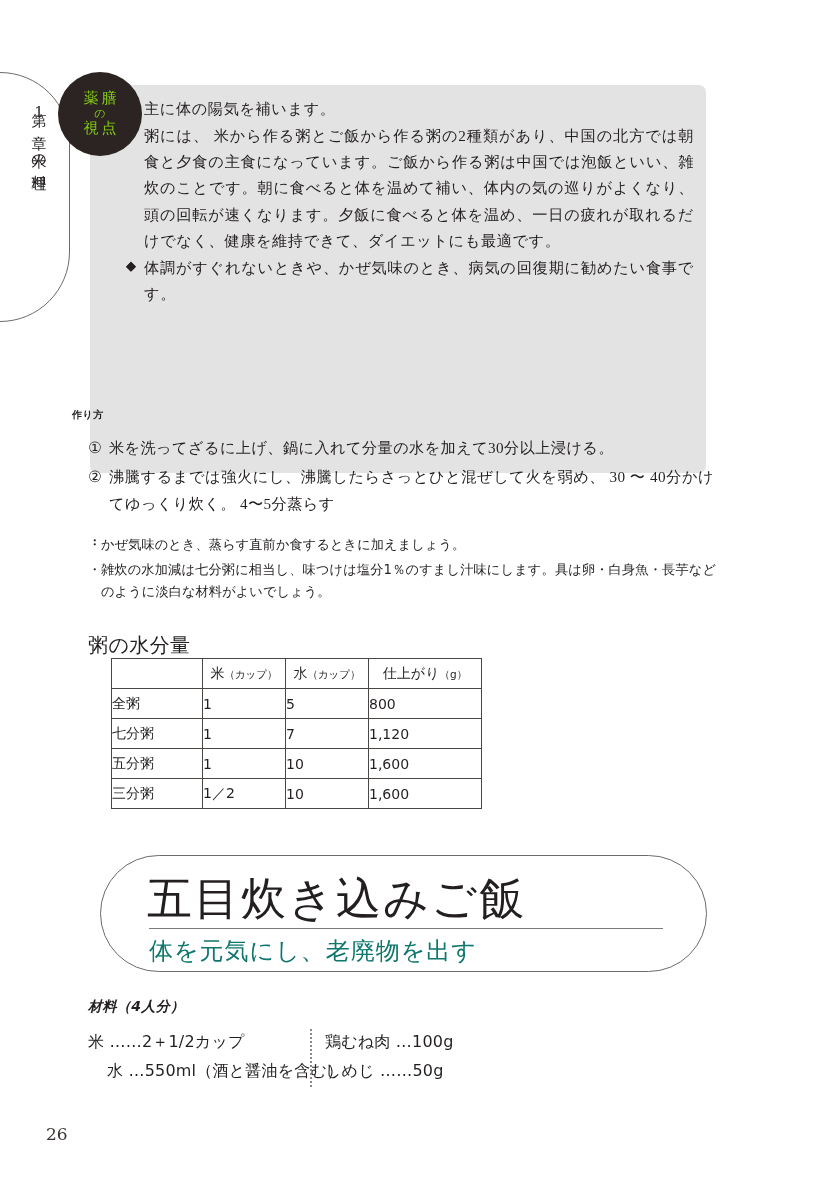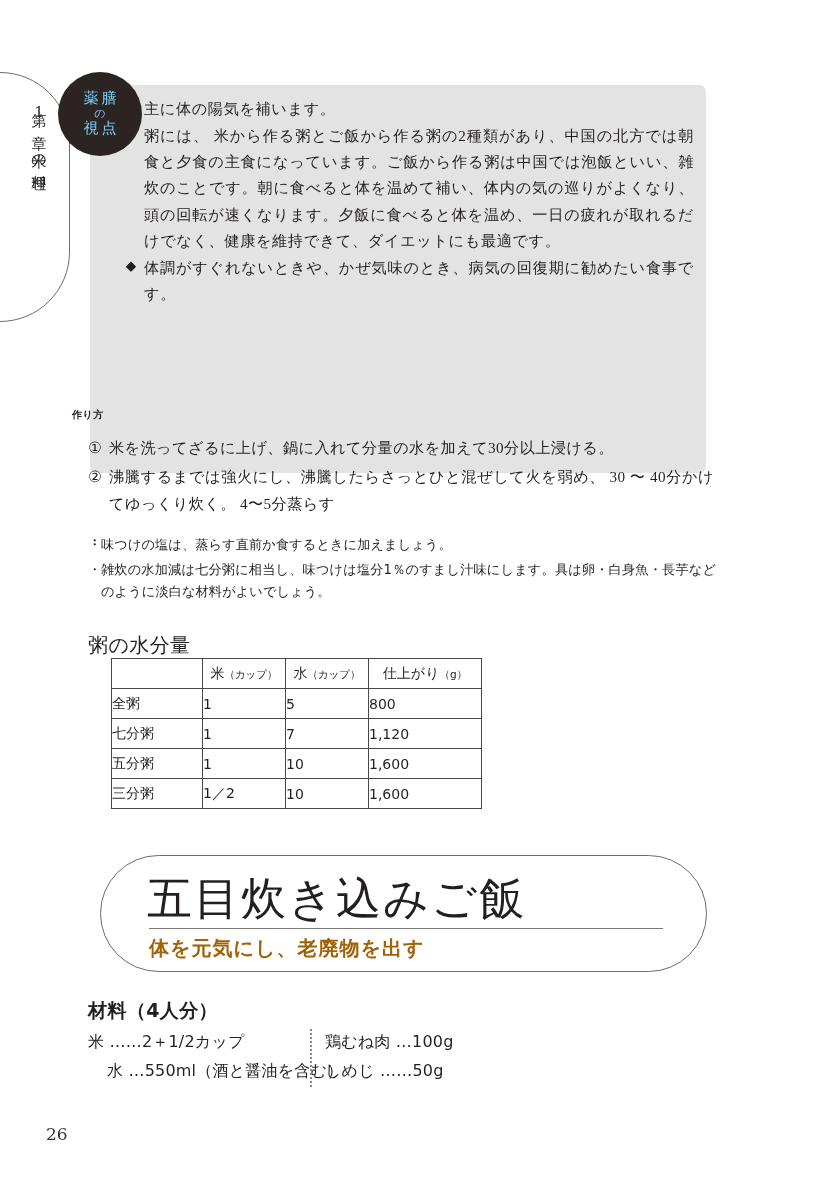--- a/index.html
+++ b/index.html
@@ -48,21 +48,21 @@
 
   
   .badge {
     position: absolute;
     left: 58px;
     top: 72px;
     width: 84px;
     height: 84px;
     border-radius: 50%;
     background: #2b2422;
-    color: #7dd3fc;
+    color: #84cc16;
     z-index: 5;
     display: flex;
     flex-direction: column;
     align-items: center;
     justify-content: center;
     font-family: "DejaVu Serif", "Liberation Serif", serif;
   }
   .badge-l1 { font-size: 15px; letter-spacing: 3px; line-height: 1.15; margin-left: 3px;}
   .badge-l2 { font-size: 11px; line-height: 1.15; }
   .badge-l3 { font-size: 15px; letter-spacing: 3px; line-height: 1.15; margin-left: 3px;}
@@ -216,36 +216,37 @@
     top: 72px;
     width: 514px;
     height: 1px;
     background: #7d7a78;
   }
   .recipe-sub {
     position: absolute;
     left: 48px;
     top: 79px;
     font-family: "DejaVu Sans", "Liberation Sans", sans-serif;
-    font-weight: bold;
-    font-size: 20px;
+    font-weight: normal;
+    font-size: 24px;
     letter-spacing: 1px;
-    color: #a16207;
+    color: #0f766e;
     white-space: nowrap;
   }
 
   
   .ing-title {
     position: absolute;
     left: 88px;
     top: 998px;
     font-family: "DejaVu Sans", "Liberation Sans", sans-serif;
     font-weight: bold;
-    font-size: 19px;
+    font-size: 14px;
     letter-spacing: 0.4px;
+    font-style: italic;
   }
   .ing-wrap {
     position: absolute;
     left: 88px;
     top: 1027px;
     width: 420px;
     font-family: "DejaVu Sans", "Liberation Sans", sans-serif;
   }
   .ing-col-left {
     position: absolute;
@@ -332,21 +333,21 @@
       <span>沸騰するまでは強火にし、沸騰したらさっとひと混ぜして火を弱め、 30 〜 40分かけてゆっくり炊く。 4〜5分蒸らす</span>
     </div>
   </div>
 
   <div class="notes">
     <div class="note">
       <span class="bullet">・</span>
     </div>
     <div class="note">
       <span class="bullet">・</span>
-      <span>味つけの塩は、蒸らす直前か食するときに加えましょう。</span>
+      <span>かぜ気味のとき、蒸らす直前か食するときに加えましょう。</span>
     </div>
     <div class="note">
       <span class="bullet">・</span>
       <span>雑炊の水加減は七分粥に相当し、味つけは塩分1％のすまし汁味にします。具は卵・白身魚・長芋などのように淡白な材料がよいでしょう。</span>
     </div>
   </div>
 
   <div class="table-caption">粥の水分量</div>
   <table class="water-table">
     <thead>

